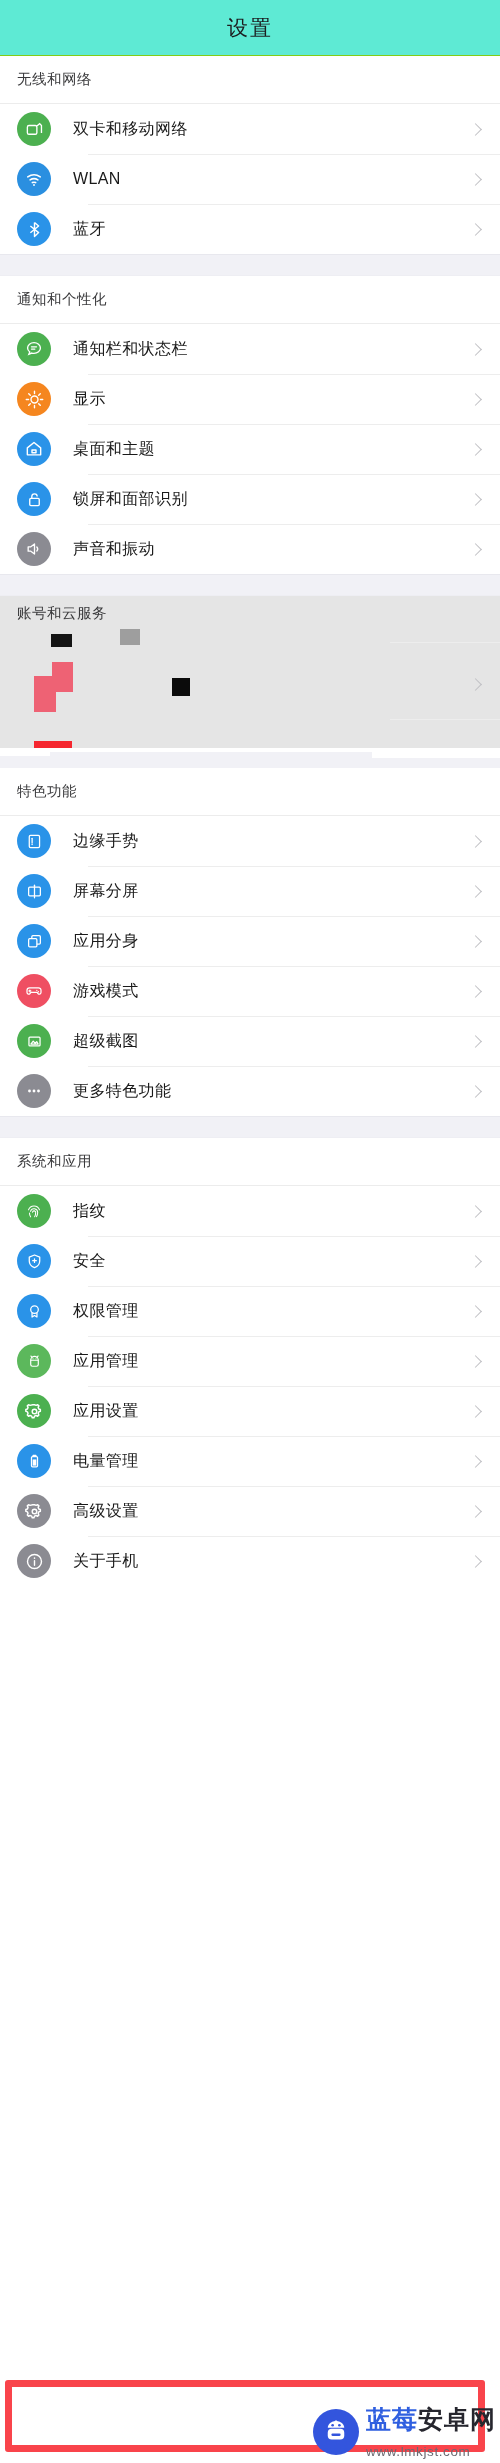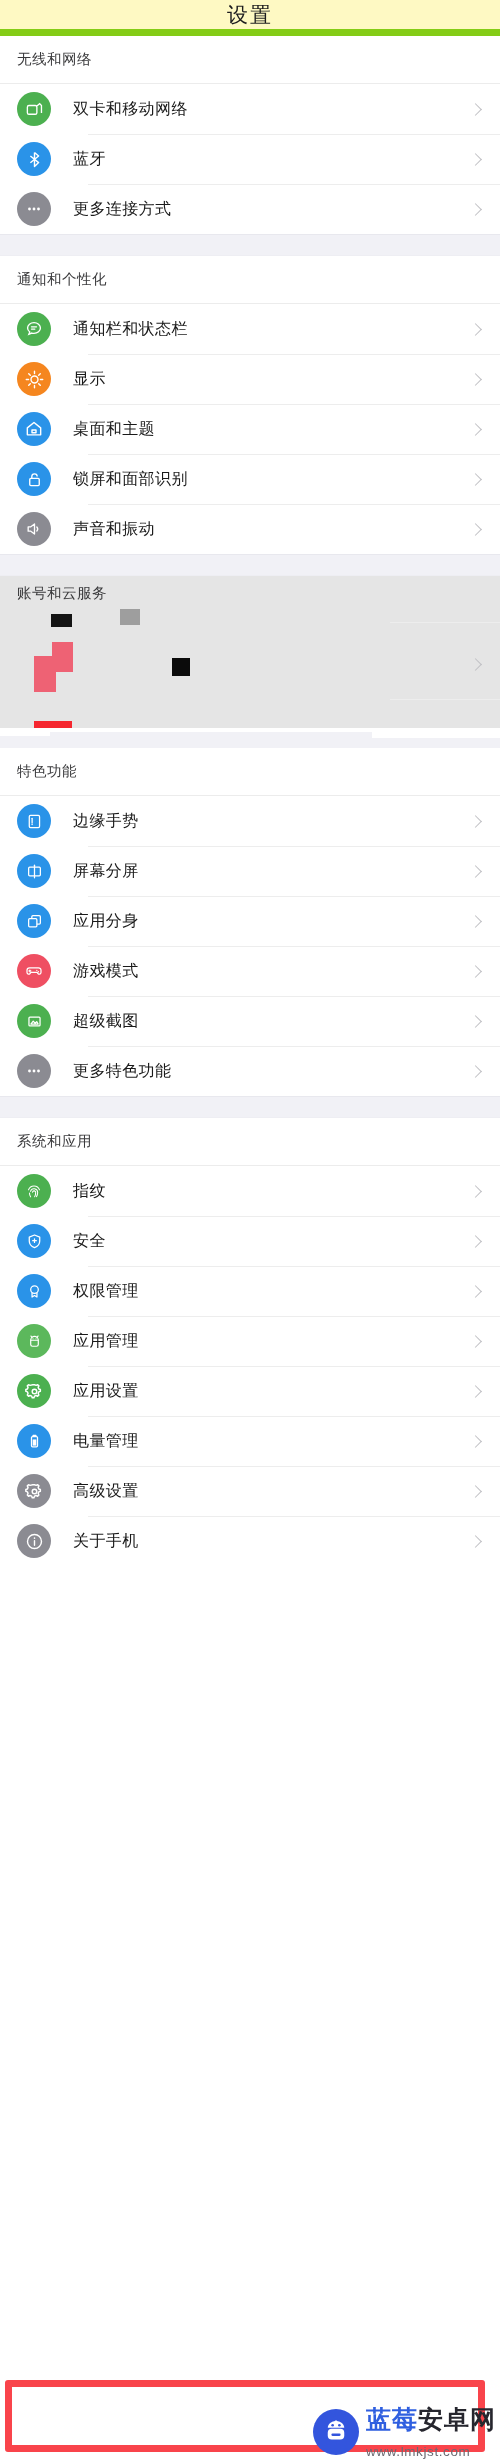--- a/index.html
+++ b/index.html
@@ -12,26 +12,26 @@
   }
   .phone {
     position:relative;
     width:500px;
     height:2463px;
     background:#ffffff;
   }
 
   
   .titlebar {
-    height:36px;
-    background:#fef9c3;
+    height:56px;
+    background:#5eead4;
     display:flex;
     align-items:center;
     justify-content:center;
-    border-bottom:7px solid #84cc16;
+    border-bottom:1px solid #84cc16;
   }
   .titlebar .title {
     font-size:21px;
     color:#1c1c1e;
     letter-spacing:2px;
     font-weight:400;
   }
 
   
   .group-gap {
@@ -174,42 +174,43 @@
     <div class="ico" style="background:#4cb050">
       <svg width="19" height="19" viewBox="0 0 24 24" fill="none" stroke="#fff" stroke-width="1.7">
         <rect x="3" y="7" width="12" height="11" rx="2"></rect>
           <path d="M15 7.5 18.5 4.6 20.8 7v9.5"></path>
       </svg>
     </div>
     <div class="label">双卡和移动网络</div>
     <div class="chev"></div>
   </div>
 
+  <div class="row">
+    <div class="ico" style="background:#2a8fe0">
+      <svg width="20" height="20" viewBox="0 0 24 24" fill="none" stroke="#fff" stroke-width="1.9" stroke-linecap="round">
+        <path d="M4.5 9.5a13 13 0 0 1 15 0"></path>
+          <path d="M7.3 13a9 9 0 0 1 9.4 0"></path>
+          <path d="M10 16.3a4.6 4.6 0 0 1 4 0"></path>
+        <circle cx="12" cy="19.2" r="1.1" fill="#fff" stroke="none"></circle>
+      </svg>
+    </div>
+    <div class="label">WLAN</div>
+    <div class="chev"></div>
+  </div>
 
   <div class="row">
     <div class="ico" style="background:#2a93e8">
       <svg width="19" height="19" viewBox="0 0 24 24" fill="none" stroke="#fff" stroke-width="1.8" stroke-linejoin="round">
         <path d="M12 3.2v17.6l5.2-4.9L6.8 7.6M6.8 16.2l10.4-8.6L12 3.2"></path>
       </svg>
     </div>
     <div class="label">蓝牙</div>
     <div class="chev"></div>
   </div>
 
-  <div class="row">
-    <div class="ico" style="background:#8b8b92">
-      <svg width="20" height="20" viewBox="0 0 24 24" fill="#fff">
-        <circle cx="6.6" cy="12" r="1.7"></circle>
-          <circle cx="12" cy="12" r="1.7"></circle>
-          <circle cx="17.4" cy="12" r="1.7"></circle>
-      </svg>
-    </div>
-    <div class="label">更多连接方式</div>
-    <div class="chev"></div>
-  </div>
 
   <div class="group-gap"></div>
 
   <div class="section-head">
     <span>通知和个性化</span>
   </div>
 
   <div class="row">
     <div class="ico" style="background:#4cb050">
       <svg width="20" height="20" viewBox="0 0 24 24" fill="none" stroke="#fff" stroke-width="1.6">

